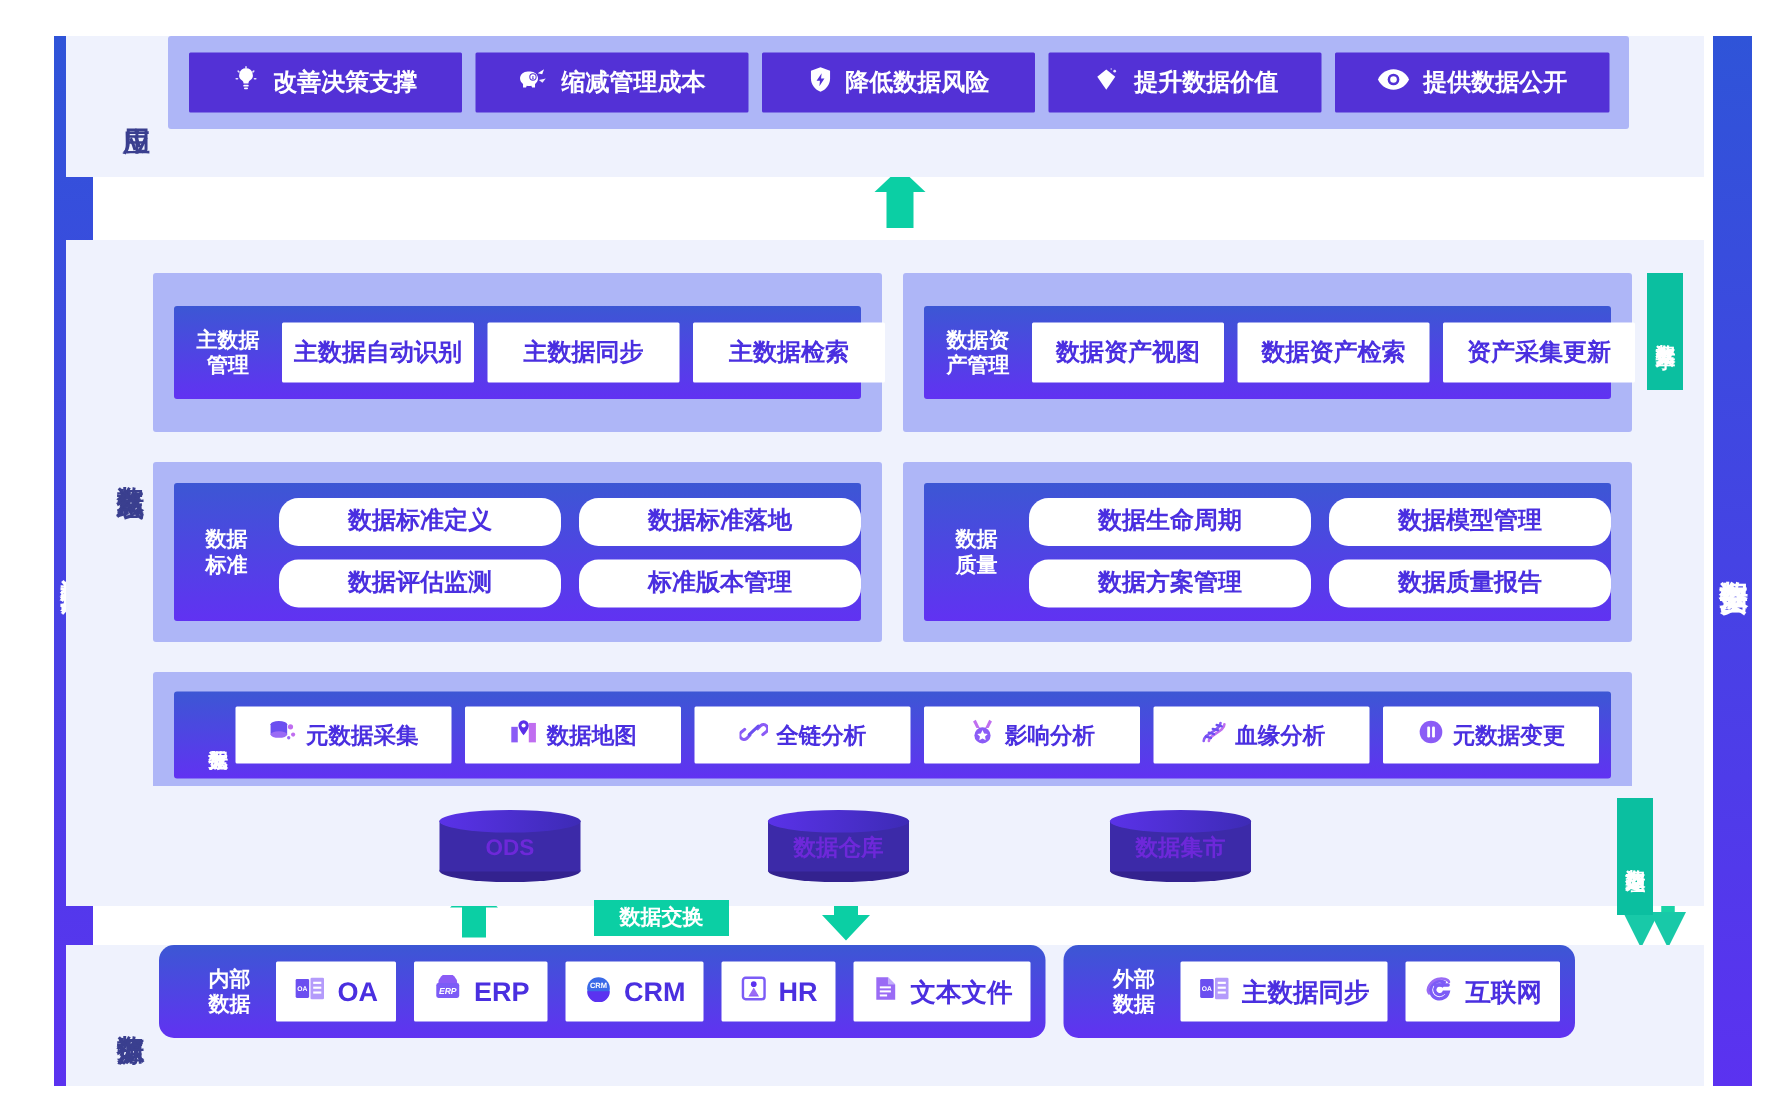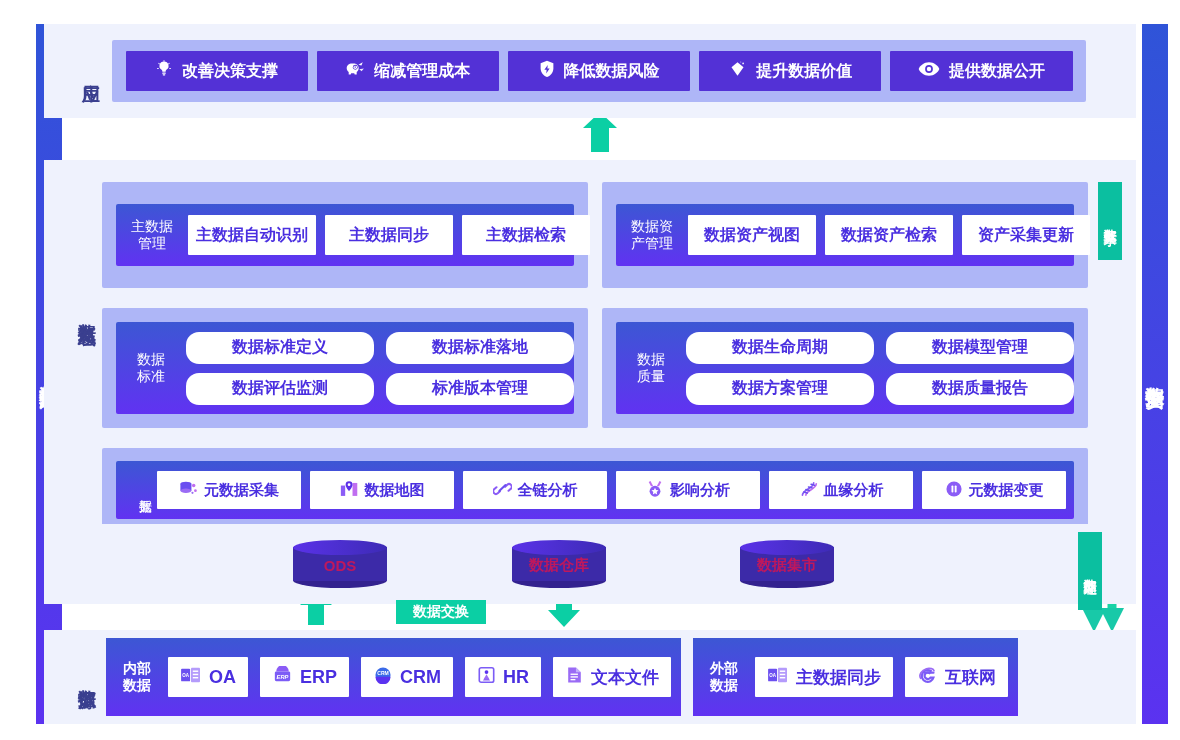--- a/index.html
+++ b/index.html
@@ -25,21 +25,20 @@
     line-height: 1.35;
   }
   #rail-left  { left: 36px;  top: 24px; width: 26px; height: 700px; }
   #rail-right { left: 1142px; top: 24px; width: 26px; height: 700px; }
 
   
   .band {
     position:absolute;
     background:#eff2fd;
     display:flex;
-    align-items:center;
   }
   .band-label {
     color:#2f3dbe;
     font-weight:bold;
     font-size:18px;
     writing-mode: vertical-rl;
     text-orientation: upright;
     line-height:1.25;
     letter-spacing:1px;
     flex:0 0 auto;
@@ -86,21 +85,21 @@
     background:#aeb6f7;
     border-radius:2px;
   }
   .group-core {
     position:absolute;
     background: linear-gradient(180deg,#3c57d4 0%,#6132f2 100%);
     border-radius:2px;
     display:flex; align-items:center;
   }
   .core-title {
-    color:#fff; font-weight:normal; font-size:14px;
+    color:#fff; font-weight:bold; font-size:14px;
     line-height:1.2; text-align:center;
     flex:0 0 auto;
     white-space:pre-line;
   }
   .chip {
     background:#fff;
     color:#4a2fe0;
     font-weight:bold;
     display:flex; align-items:center; justify-content:center;
     gap:7px;
@@ -150,38 +149,38 @@
     background: linear-gradient(90deg,#5a32e8 0%,#3d2bb6 100%);
   }
   .cyl .bot {
     position:absolute; left:0; top:33px; width:94px; height:15px;
     border-radius:50%;
     background:#33228f;
   }
   .cyl .lbl {
     position:absolute; left:0; top:13px; width:94px; height:24px;
     display:flex; align-items:center; justify-content:center;
-    color:#be185d; font-weight:bold; font-size:15px; z-index:3;
+    color:#6d28d9; font-weight:bold; font-size:15px; z-index:3;
   }
 
   
   #exchange-badge {
     position:absolute; left:396px; top:600px; width:90px; height:24px;
     background:#0bcfa4; color:#fff; font-weight:bold; font-size:14px;
     display:flex; align-items:center; justify-content:center;
   }
 
   
   #band-src { left:44px; top:630px; width:1092px; height:94px; }
   #src-label { margin-left:14px; width:40px; color:#3a3f8f; }
   #src-inner { margin-left:8px; display:flex; gap:12px; }
   .src-group {
-    height:78px;
+    height:62px;
     background: linear-gradient(180deg,#3c57d4 0%,#6132f2 100%);
-    display:flex; align-items:center; border-radius:0;
+    display:flex; align-items:center; border-radius:10px;padding-left:16px;
   }
   .src-title { color:#fff; font-weight:bold; font-size:14px; line-height:1.2;
     text-align:center; width:46px; margin-left:8px; white-space:pre-line; }
   .src-chips { display:flex; gap:12px; margin-left:8px; margin-right:10px; }
   .src-chips .chip { height:40px; font-size:18px; padding:0 12px; gap:7px; }
   .src-chips .chip.cn { font-size:17px; }
 
   
   .gtag {
     position:absolute;

